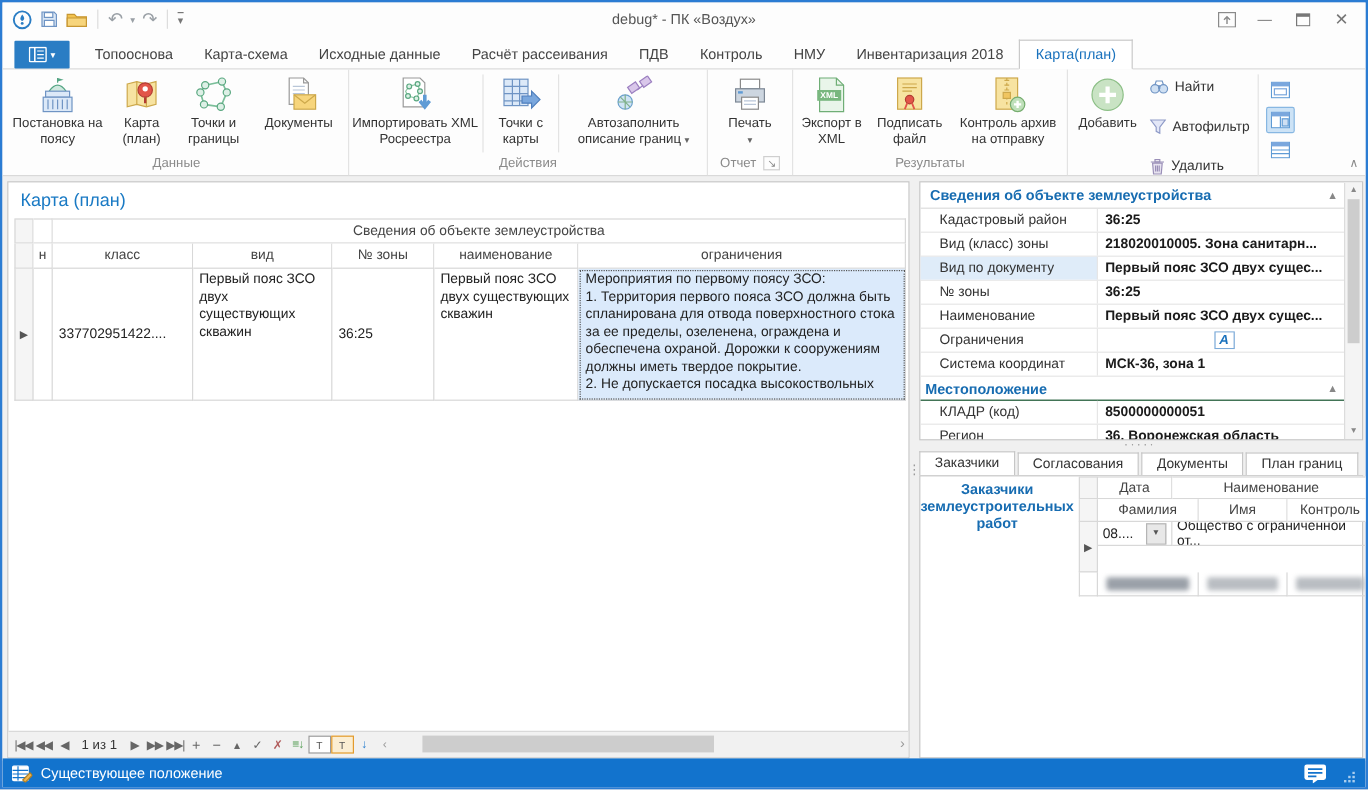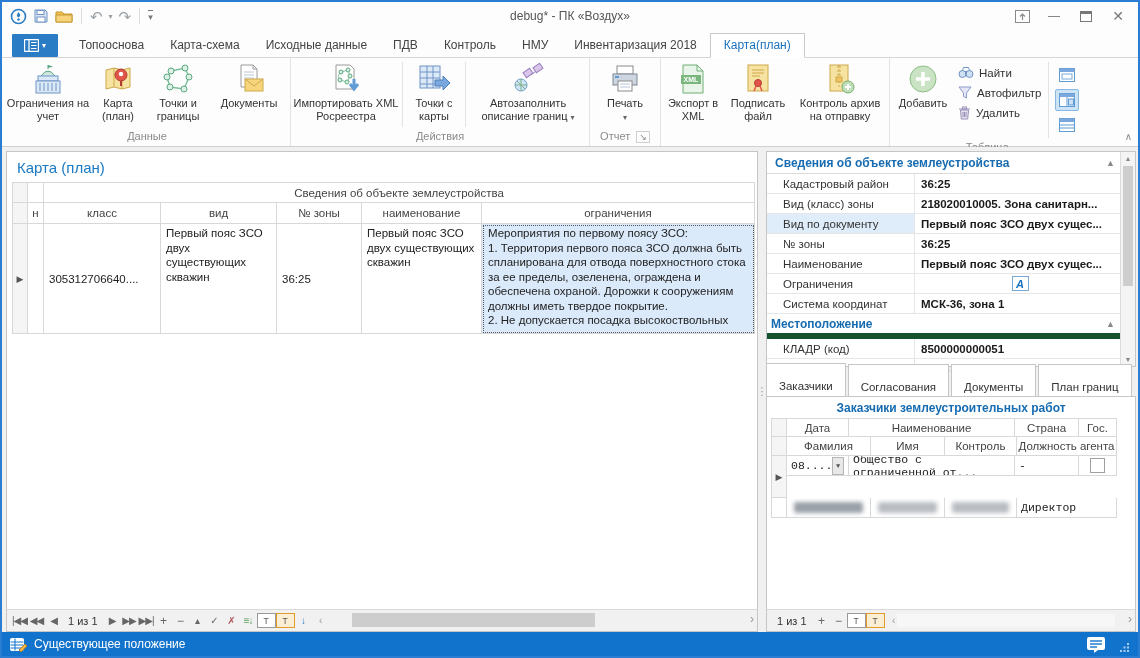--- a/index.html
+++ b/index.html
@@ -21,21 +21,21 @@
   .tab.active{background:#fff;border:1px solid #c9c9c9;border-bottom:1px solid #fff;margin-bottom:-1px;color:#1a72bd;}
   
   .ribbon{height:88px;background:#fdfdfd;border-bottom:1px solid #d0d0d0;display:flex;align-items:stretch;padding:0 2px;position:relative;}
   .rgroup{display:flex;flex-direction:column;border-right:1px solid #e3e3e3;padding:2px 2px 0;}
   .rgroup-content{flex:1;display:flex;align-items:flex-start;}
   .rgroup-label{text-align:center;color:#8a8a8a;font-size:11px;height:17px;line-height:15px;position:relative;}
   .bigbtn{display:flex;flex-direction:column;align-items:center;padding-top:3px;gap:2px;font-size:11px;line-height:13px;text-align:center;color:#333;}
   .bigbtn .cap{white-space:pre-line;}
   .caret-sm{font-size:8px;color:#666;}
   .thin-sep{width:1px;background:#e3e3e3;align-self:stretch;margin:2px 3px;}
-  .smallstack{display:flex;flex-direction:column;justify-content:flex-start;gap:3px;padding:4px 4px;}
+  .smallstack{display:flex;flex-direction:column;justify-content:flex-start;gap:16px;padding:4px 4px;}
   .smallbtn{display:flex;align-items:center;gap:5px;font-size:11.5px;height:17px;color:#333;}
   .viewstack{display:flex;flex-direction:column;gap:3px;padding:4px 3px;}
   .viewbtn{width:22px;height:20px;display:flex;align-items:center;justify-content:center;border:1px solid transparent;border-radius:2px;}
   .viewbtn.active{background:#cde3f6;border-color:#87b7e2;}
   .ribbon-collapse{position:absolute;right:6px;bottom:4px;color:#8a8a8a;font-size:10px;}
   
   .content{position:relative;height:487px;background:#f0f0f0;}
   .panel{position:absolute;background:#fff;border:1px solid #c6c6c6;}
   
   .left-panel{left:4px;top:4px;width:750px;bottom:2px;display:flex;flex-direction:column;}
@@ -64,37 +64,37 @@
   .vsplit{position:absolute;left:756px;top:4px;bottom:2px;width:8px;display:flex;align-items:center;justify-content:center;color:#9a9a9a;font-size:11px;}
   
   .props-panel{left:764px;top:4px;width:368px;height:214px;overflow:hidden;}
   .pg-wrap{position:absolute;left:0;top:0;right:14px;bottom:0;}
   .pg-header{color:#176cb1;font-weight:bold;font-size:12px;padding:4px 6px 3px 8px;display:flex;align-items:center;border-bottom:1px solid #dcdcdc;}
   .pg-header .arr,.pg-sec .arr{margin-left:auto;color:#888;font-size:9px;}
   .pg-row{display:flex;height:19px;border-bottom:1px solid #e6e6e6;align-items:center;font-size:11.5px;}
   .pg-label{width:148px;padding-left:16px;color:#333;border-right:1px solid #e6e6e6;height:100%;display:flex;align-items:center;box-sizing:border-box;}
   .pg-label.hl{background:#dfecf9;}
   .pg-value{flex:1;font-weight:bold;color:#1a1a1a;padding:0 2px 0 6px;white-space:nowrap;overflow:hidden;}
-  .pg-sec{display:flex;align-items:center;color:#176cb1;font-weight:bold;font-size:12px;height:19px;padding:0 6px 0 4px;border-bottom:6px solid #14532d;}
+  .pg-sec{display:flex;align-items:center;color:#176cb1;font-weight:bold;font-size:12px;height:19px;padding:0 6px 0 4px;border-bottom:1px solid #14532d;}
   .a-icon{display:inline-flex;border:1px solid #7aa9d8;color:#1a72bd;font-weight:bold;font-style:italic;font-size:11px;width:15px;height:13px;align-items:center;justify-content:center;background:#fff;}
   .vscroll{position:absolute;right:0;top:0;bottom:0;width:14px;background:#f4f4f4;border-left:1px solid #dcdcdc;display:flex;flex-direction:column;align-items:center;}
   .vscroll .varr{font-size:7px;color:#888;height:13px;line-height:13px;}
   .vthumb{width:10px;flex:0 0 120px;background:#cdcdcd;margin:1px 0;}
   .vfill{flex:1;}
   
   .hsplit{position:absolute;left:764px;top:218px;width:368px;height:10px;display:flex;align-items:center;justify-content:center;color:#9a9a9a;font-size:10px;letter-spacing:2px;}
   
   .cust-tabs{position:absolute;left:764px;top:228px;width:368px;height:21px;display:flex;gap:2px;align-items:flex-end;}
-  .ctab{background:#fff;border:1px solid #c6c6c6;border-bottom:none;padding:16px 12px 3px;font-size:11.5px;color:#333;}
+  .ctab{background:#fff;border:1px solid #c6c6c6;border-bottom:none;padding:3px 12px 3px;font-size:11.5px;color:#333;}
   .ctab.active{padding-bottom:4px;}
-  .cust-panel{left:764px;top:249px;width:368px;bottom:2px;display:flex;flex-direction:column;}
+  .cust-panel{left:764px;top:249px;width:368px;bottom:2px;display:flex;flex-direction:row;}
   .cust-title{color:#176cb1;font-weight:bold;font-size:12px;text-align:center;padding:4px 0 3px;}
   .cgrid{margin-left:4px;font-size:11.5px;}
   .chead{height:19px;}
-  .cdata{height:20px;display:flex;align-items:center;padding:0 4px;color:#222;font-family:Liberation Mono, monospace;}
+  .cdata{height:20px;display:flex;align-items:center;padding:0 4px;color:#222;}
   .combo-btn{margin-left:auto;width:15px;height:16px;background:#e8e8e8;border:1px solid #b5b5b5;display:flex;align-items:center;justify-content:center;font-size:7px;color:#555;}
   .checkbox{width:13px;height:13px;border:1px solid #a0a0a0;background:#fff;margin:0 auto;}
   .redacted{height:11px;background:#b9bdc2;filter:blur(2px);border-radius:2px;margin:0 3px;flex:1;}
   .redacted.dark{background:#9aa0a8;}
   .cfill{flex:1;}
   
   .statusbar{position:absolute;left:0;right:0;bottom:0;height:24px;background:#1273cd;display:flex;align-items:center;color:#fff;padding:0 8px;gap:7px;}
   .statusbar .txt{font-size:12px;}
   .sb-right{margin-left:auto;display:flex;align-items:center;gap:14px;}
   .grip{width:10px;height:10px;margin-top:8px;opacity:.8;}
@@ -160,20 +160,21 @@
           <line x1="5" y1="0.5" x2="5" y2="12.5" stroke="#fff" stroke-width="1.3"></line>
           <line x1="7" y1="3.5" x2="12.5" y2="3.5" stroke="#fff"></line>
           <line x1="7" y1="6.5" x2="12.5" y2="6.5" stroke="#fff"></line>
           <line x1="7" y1="9.5" x2="12.5" y2="9.5" stroke="#fff"></line>
         </svg>
       <span class="caret">▾</span>
     </div>
     <div class="tab">Топооснова</div>
     <div class="tab">Карта-схема</div>
     <div class="tab">Исходные данные</div>
+    <div class="tab">Расчёт рассеивания</div>
     <div class="tab">ПДВ</div>
     <div class="tab">Контроль</div>
     <div class="tab">НМУ</div>
     <div class="tab">Инвентаризация 2018</div>
     <div class="tab active">Карта(план)</div>
   </div>
 
   <div class="ribbon">
 
     <div class="rgroup">
@@ -186,21 +187,21 @@
               <rect x="7" y="13" width="20" height="5" fill="#dce9f8" stroke="#6f94c4"></rect>
               <rect x="5" y="18" width="24" height="12" fill="#dce9f8" stroke="#6f94c4"></rect>
               <g stroke="#6f94c4">
                 <line x1="9" y1="20" x2="9" y2="28"></line>
                 <line x1="13" y1="20" x2="13" y2="28"></line>
                 <line x1="17" y1="20" x2="17" y2="28"></line>
                 <line x1="21" y1="20" x2="21" y2="28"></line>
                 <line x1="25" y1="20" x2="25" y2="28"></line>
               </g>
             </svg>
-          <span class="cap">Ограничения на учет</span>
+          <span class="cap">Постановка на поясу</span>
         </div>
         <div class="bigbtn" style="width:56px">
           <svg width="32" height="32" viewBox="0 0 32 32">
               <path d="M4 7 L12 5 L20 7 L28 5 V24 L20 26 L12 24 L4 26 Z" fill="#f7e3a1" stroke="#cda84b"></path>
               <line x1="12" y1="5" x2="12" y2="24" stroke="#cda84b"></line>
               <line x1="20" y1="7" x2="20" y2="26" stroke="#cda84b"></line>
               <circle cx="19" cy="12" r="6" fill="#e25549" stroke="#b23c33"></circle>
               <circle cx="19" cy="11" r="2.2" fill="#fff"></circle>
               <path d="M19 18 L19 23" stroke="#b23c33" stroke-width="2"></path>
             </svg>
@@ -333,20 +334,21 @@
               <rect x="7" y="2" width="18" height="26" fill="#f7e3a1" stroke="#cda84b"></rect>
               <path d="M16 2 V26" stroke="#cda84b" stroke-dasharray="2 2"></path>
               <path d="M14 4 H18 M14 8 H18 M14 12 H18" stroke="#cda84b"></path>
               <rect x="13" y="14" width="6" height="5" fill="#f0c560" stroke="#cda84b"></rect>
               <circle cx="25" cy="24" r="6" fill="#bfe0ba" stroke="#76ad6f"></circle>
               <path d="M25 21 V27 M22 24 H28" stroke="#fff" stroke-width="2"></path>
             </svg>
           <span class="cap">Контроль архив на отправку</span>
         </div>
       </div>
+      <div class="rgroup-label">Результаты</div>
     </div>
 
     <div class="rgroup" style="border-right:none">
       <div class="rgroup-content">
         <div class="bigbtn" style="width:62px">
           <svg width="32" height="32" viewBox="0 0 32 32">
               <circle cx="16" cy="16" r="13" fill="#c9e3c4" stroke="#8cbf86"></circle>
               <path d="M16 9 V23 M9 16 H23" stroke="#fff" stroke-width="3.5"></path>
             </svg>
           <span class="cap">Добавить</span>
@@ -432,21 +434,21 @@
           <div class="gcell ghead" style="width:117px">класс</div>
           <div class="gcell ghead" style="width:116px">вид</div>
           <div class="gcell ghead" style="width:85px">№ зоны</div>
           <div class="gcell ghead" style="width:120px">наименование</div>
           <div class="gcell ghead" style="width:273px">ограничения</div>
         </div>
 
         <div class="grow" style="height:110px">
           <div class="gcell ind first vmid" style="justify-content:center;color:#555;font-size:9px">▶</div>
           <div class="gcell dcell" style="width:16px"></div>
-          <div class="gcell dcell vmid" style="width:117px">305312706640....</div>
+          <div class="gcell dcell vmid" style="width:117px">337702951422....</div>
           <div class="gcell dcell" style="width:116px;white-space:pre-line;line-height:14.5px">Первый пояс ЗСО
 двух существующих
 скважин</div>
           <div class="gcell dcell vmid" style="width:85px">36:25</div>
           <div class="gcell dcell" style="width:120px;white-space:pre-line;line-height:14.5px">Первый пояс ЗСО
 двух существующих
 скважин</div>
           <div class="gcell dcell sel-cell" style="width:273px">Мероприятия по первому поясу ЗСО:
 1. Территория первого пояса ЗСО должна быть
 спланирована для отвода поверхностного стока

